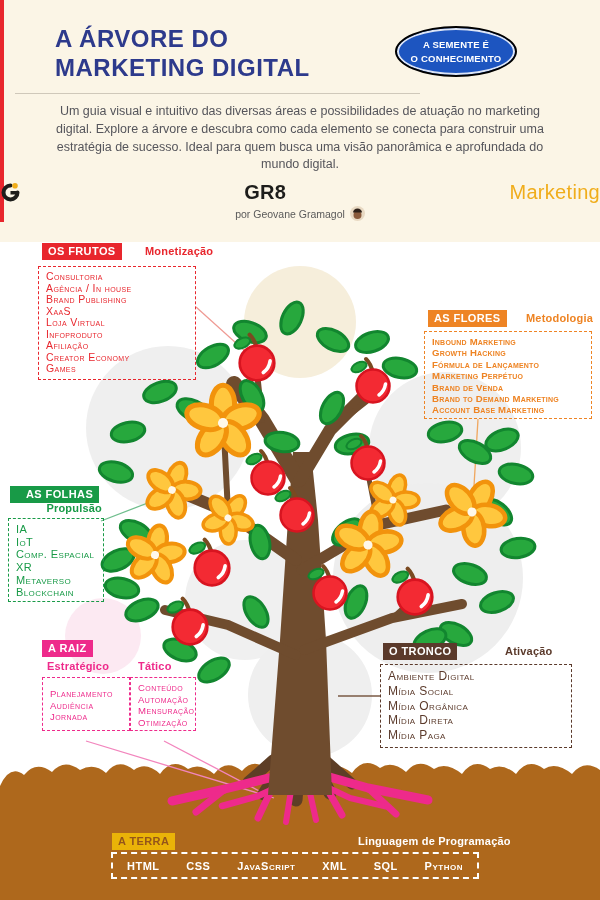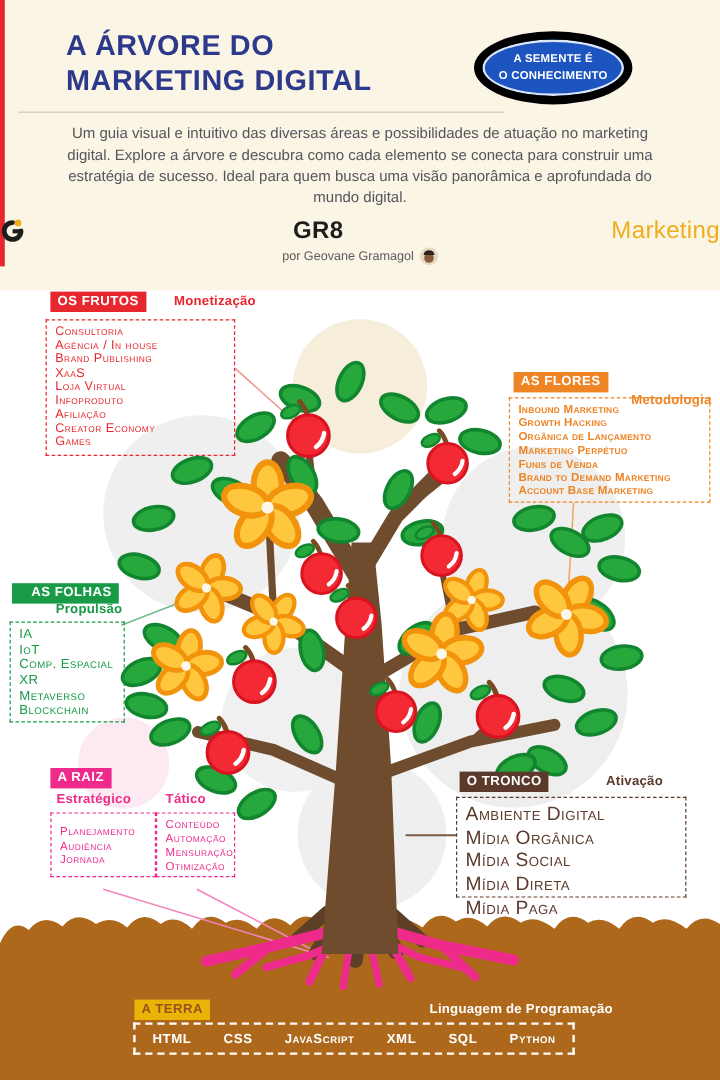--- a/index.html
+++ b/index.html
@@ -6,21 +6,21 @@
   .page{position:relative;width:600px;height:900px;overflow:hidden;background:#fff;
         font-family:"Liberation Sans",sans-serif;}
   
   .header{position:absolute;left:0;top:0;width:600px;height:242px;background:#fbf5e6;z-index:2;padding-left:37px;}
   .red-stripe{position:absolute;left:0;top:0;width:4px;height:222px;background:var(--frutos,#e8262d);}
   .title{position:absolute;left:55px;top:25px;font-size:24px;font-weight:bold;
          color:var(--title,#2d3a8c);line-height:1.2;letter-spacing:.5px;margin:0;}
   .title span{display:block;}
   .title-underline{position:absolute;left:15px;top:93px;width:405px;height:1px;background:#cfc8ba;}
   .seed-badge{position:absolute;left:395px;top:26px;width:118px;height:47px;border-radius:50%;
-        background:var(--seed,#1d55c0);border:7px solid #000000;
+        background:var(--seed,#1d55c0);border:2px solid #000000;
         box-shadow:inset 0 0 0 2px rgba(255,255,255,.85);
         display:flex;flex-direction:column;align-items:center;justify-content:center;
         color:#fff;font-weight:bold;font-size:9.5px;letter-spacing:.2px;line-height:1.4;text-align:center;}
   .desc{position:absolute;left:55px;top:103px;width:490px;margin:0;text-align:center;
         font-size:12.5px;line-height:1.42;color:#55555b;}
   .logo-row{position:absolute;left:0;top:181px;width:600px;display:flex;align-items:center;
         justify-content:space-between;gap:4px;}
   .logo-gr8{font-size:20px;font-weight:bold;color:#1d1d1b;letter-spacing:.3px;}
   .logo-mkt{font-size:20px;color:var(--gold,#f0ad1b);letter-spacing:.3px;}
   .byline{position:absolute;left:0;top:206px;width:600px;display:flex;align-items:center;
@@ -34,40 +34,40 @@
   .dashed-box{position:absolute;z-index:2;box-sizing:border-box;border:1.5px dashed currentColor;
          padding:4px 7px;}
   .li{font-variant:small-caps;letter-spacing:.4px;white-space:nowrap;}
   
   .frutos-badge{left:42px;top:243px;background:var(--frutos,#e8262d);}
   .frutos-tag{left:145px;top:245px;color:var(--frutos,#e8262d);}
   .frutos-box{left:38px;top:266px;width:158px;height:114px;color:var(--frutos,#e8262d);}
   .frutos-box .li{font-size:10.5px;line-height:1.1;}
   
   .flores-badge{left:428px;top:310px;background:var(--flores,#ee8424);}
-  .flores-tag{left:526px;top:328px;color:var(--flores,#ee8424);}
+  .flores-tag{left:526px;top:312px;color:var(--flores,#ee8424);}
   .flores-box{left:424px;top:331px;width:168px;height:88px;color:var(--flores,#ee8424);}
   .flores-box .li{font-size:9.6px;line-height:1.19;font-weight:bold;letter-spacing:.2px;}
   
   .folhas-badge{left:10px;top:486px;background:var(--folhas,#189a47);padding-left:16px;}
   .folhas-tag{left:30px;top:502px;width:72px;text-align:right;color:var(--folhas,#189a47);}
   .folhas-box{left:8px;top:518px;width:96px;height:84px;color:var(--folhas,#189a47);}
   .folhas-box .li{font-size:11px;line-height:1.15;}
   
   .raiz-badge{left:42px;top:640px;background:var(--raiz,#ee2a8b);}
   .raiz-label1{left:47px;top:660px;color:var(--raiz,#ee2a8b);}
   .raiz-label2{left:138px;top:660px;color:var(--raiz,#ee2a8b);}
   .raiz-box1{left:42px;top:677px;width:88px;height:54px;color:var(--raiz,#ee2a8b);padding-top:10px;}
   .raiz-box2{left:130px;top:677px;width:66px;height:54px;color:var(--raiz,#ee2a8b);}
   .raiz-box1 .li,.raiz-box2 .li{font-size:9.6px;line-height:1.2;}
   
   .tronco-badge{left:383px;top:643px;background:var(--tronco,#5b3a2b);}
   .tronco-tag{left:505px;top:645px;color:var(--tronco,#5b3a2b);}
   .tronco-box{left:380px;top:664px;width:192px;height:84px;color:var(--tronco,#5b3a2b);}
-  .tronco-box .li{font-size:16px;line-height:1.23;}
+  .tronco-box .li{font-size:12px;line-height:1.23;}
   
   .terra-badge{left:112px;top:833px;background:#eab308;color:var(--terra-text,#94551a);}
   .terra-tag{left:358px;top:835px;color:#fff;}
   .terra-box{left:111px;top:852px;width:368px;height:27px;color:#fff;border-width:2px;
         display:flex;align-items:center;justify-content:space-between;padding:0 14px;}
   .terra-box .li{font-size:11px;font-weight:bold;letter-spacing:.5px;}
 </style>
 </head>
 <body>
 
@@ -272,23 +272,23 @@
       <div class="li">Afiliação</div>
       <div class="li">Creator Economy</div>
       <div class="li">Games</div>
     </div>
 
   <div class="badge flores-badge">AS FLORES</div>
   <div class="tag flores-tag">Metodologia</div>
   <div class="dashed-box flores-box">
       <div class="li">Inbound Marketing</div>
       <div class="li">Growth Hacking</div>
-      <div class="li">Orgânica de Lançamento</div>
+      <div class="li">Fórmula de Lançamento</div>
       <div class="li">Marketing Perpétuo</div>
-      <div class="li">Funis de Venda</div>
+      <div class="li">Brand de Venda</div>
       <div class="li">Brand to Demand Marketing</div>
       <div class="li">Account Base Marketing</div>
     </div>
 
   <div class="badge folhas-badge">AS FOLHAS</div>
   <div class="tag folhas-tag">Propulsão</div>
   <div class="dashed-box folhas-box">
       <div class="li">IA</div>
       <div class="li">IoT</div>
       <div class="li">Comp. Espacial</div>
@@ -309,22 +309,22 @@
       <div class="li">Conteúdo</div>
       <div class="li">Automação</div>
       <div class="li">Mensuração</div>
       <div class="li">Otimização</div>
     </div>
 
   <div class="badge tronco-badge">O TRONCO</div>
   <div class="tag tronco-tag">Ativação</div>
   <div class="dashed-box tronco-box">
       <div class="li">Ambiente Digital</div>
+      <div class="li">Mídia Social</div>
       <div class="li">Mídia Orgânica</div>
-      <div class="li">Mídia Social</div>
       <div class="li">Mídia Direta</div>
       <div class="li">Mídia Paga</div>
     </div>
 
   <div class="badge terra-badge">A TERRA</div>
   <div class="tag terra-tag">Linguagem de Programação</div>
   <div class="dashed-box terra-box">
       <div class="li">HTML</div>
       <div class="li">CSS</div>
       <div class="li">JavaScript</div>

